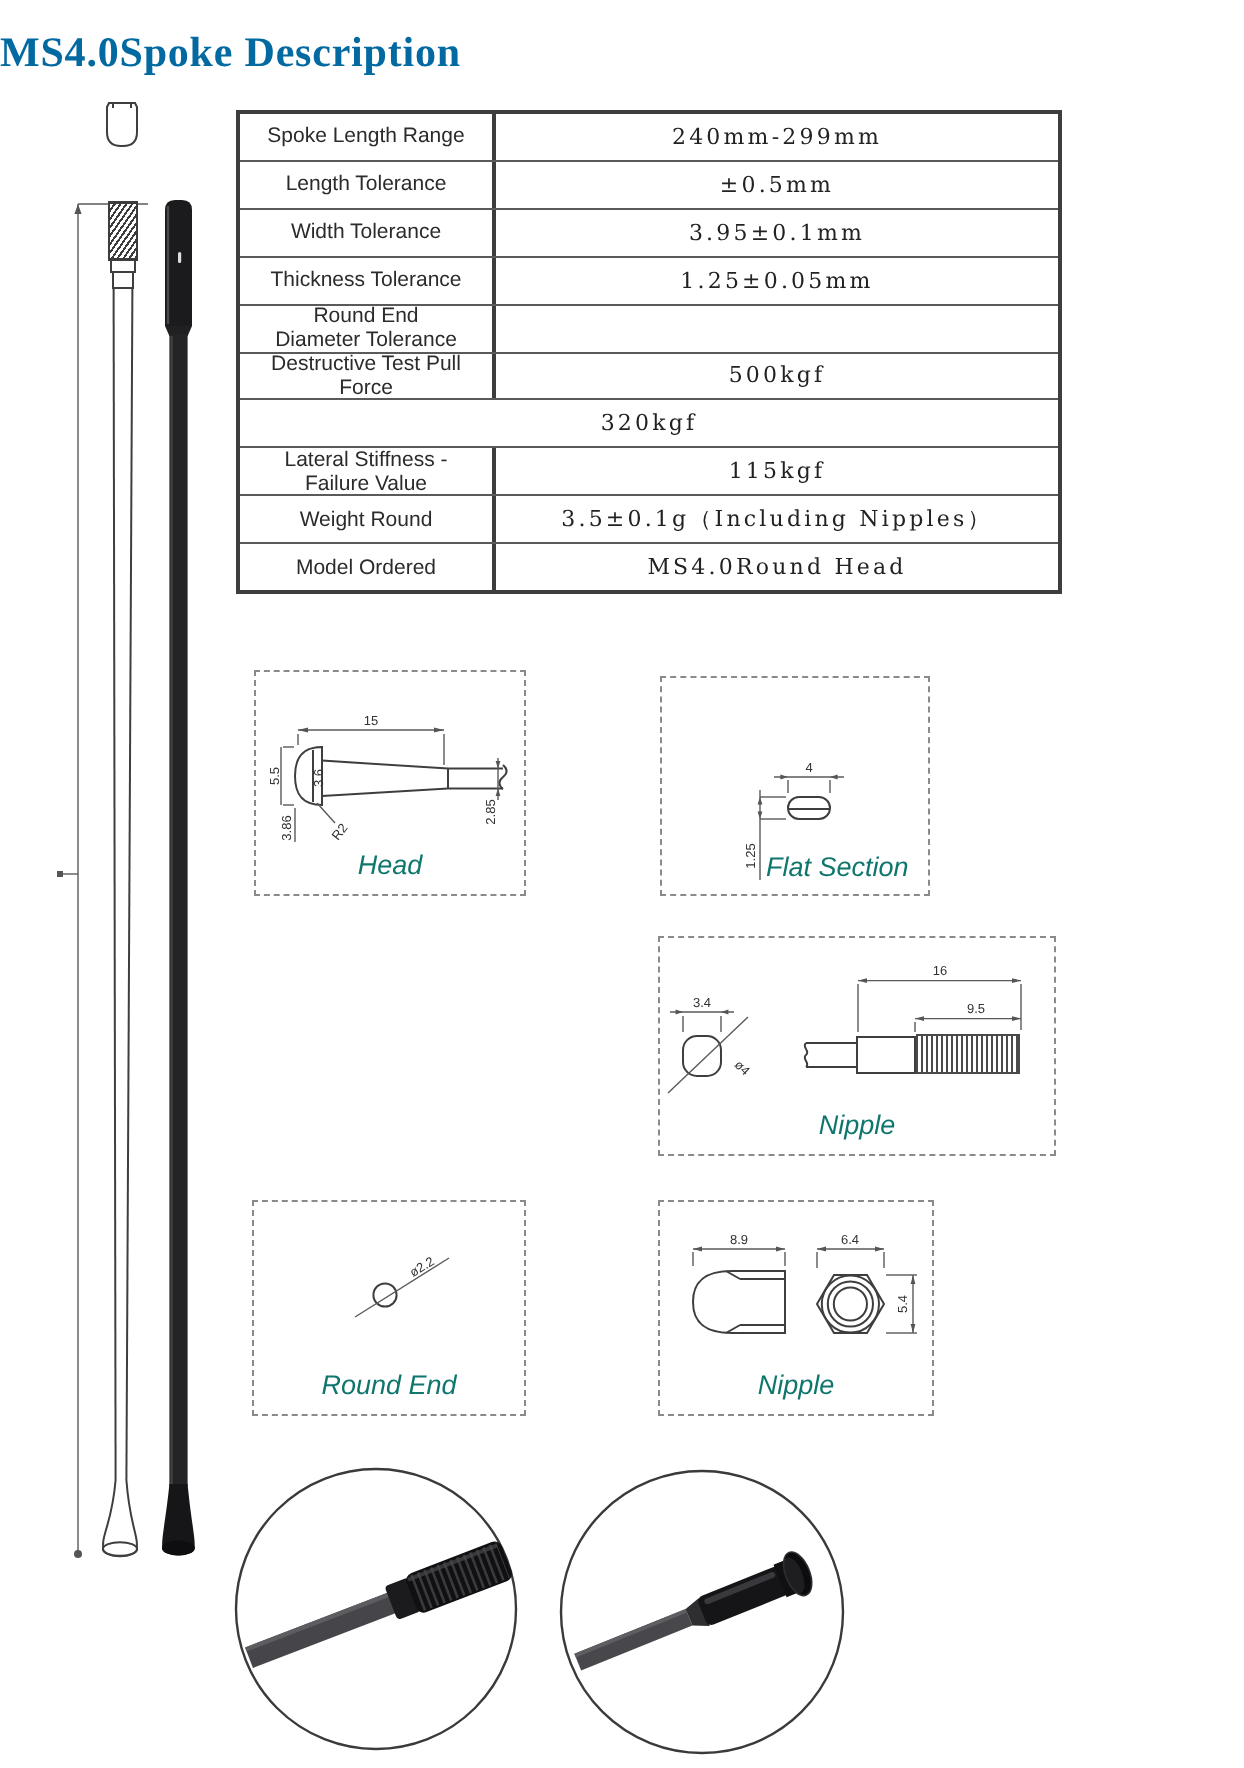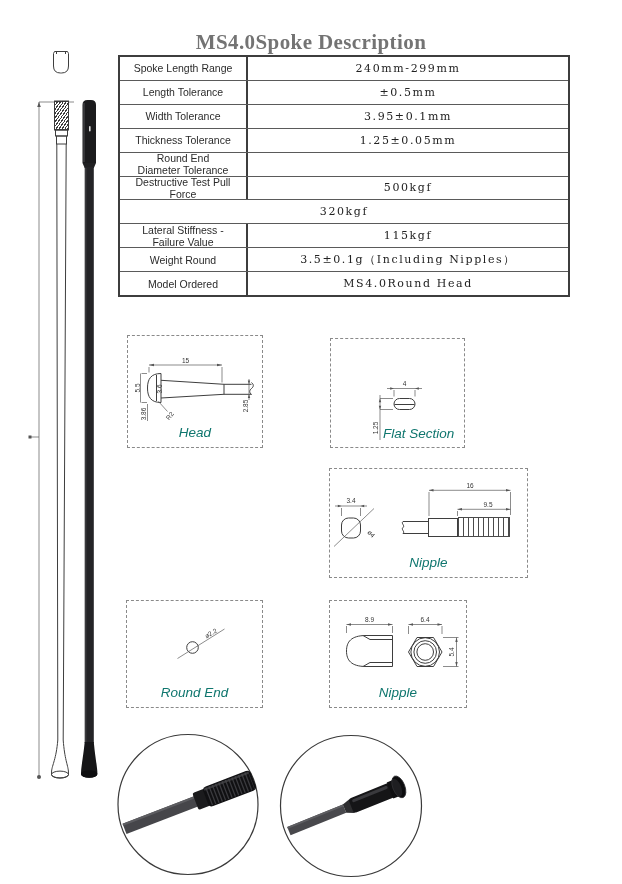--- a/index.html
+++ b/index.html
@@ -1,22 +1,22 @@
 <!DOCTYPE html>
 <html><head>
 <meta charset="utf-8">
 <style>
   html,body{margin:0;padding:0;background:#fff;}
   .page{position:relative;width:622px;height:884px;background:#ffffff;overflow:hidden;
         font-family:"Liberation Sans",sans-serif;}
-  .title{position:absolute;top:14px;left:0;width:100%;text-align:center;
-         font-family:"Liberation Serif",serif;font-weight:bold;font-size:21px;color:#737373;
-         letter-spacing:.4px;margin-top:16px;}
+  .title{position:absolute;top:14px;left:0;width:100%;text-align:left;
+         font-family:"Liberation Serif",serif;font-weight:bold;font-size:21px;color:#0369a1;
+         letter-spacing:.4px;}
   
-  .spec-table{position:absolute;left:118px;top:55px;width:452px;height:242px;
+  .spec-table{position:absolute;left:118px;top:55px;width:413px;height:242px;
               border:2px solid #3d3d3d;box-sizing:border-box;display:flex;flex-direction:column;background:#fff;}
   .spec-row{flex:1;display:flex;border-top:1px solid #5a5a5a;min-height:0;}
   .spec-row:first-child{border-top:none;}
   .spec-label{width:128px;border-right:2px solid #3d3d3d;display:flex;align-items:center;justify-content:center;
               text-align:center;font-size:10.5px;color:#2b2b2b;white-space:pre-line;line-height:1.15;padding:0 2px;box-sizing:border-box;}
   .spec-value{flex:1;display:flex;align-items:center;justify-content:center;text-align:right;
               font-family:"DejaVu Serif",serif;font-size:11px;color:#222;letter-spacing:1.6px;}
   
   .dash-box{position:absolute;border:1px dashed #8a8a8a;box-sizing:border-box;background:#fff;}
   .dash-box svg{position:absolute;left:0;top:0;}

